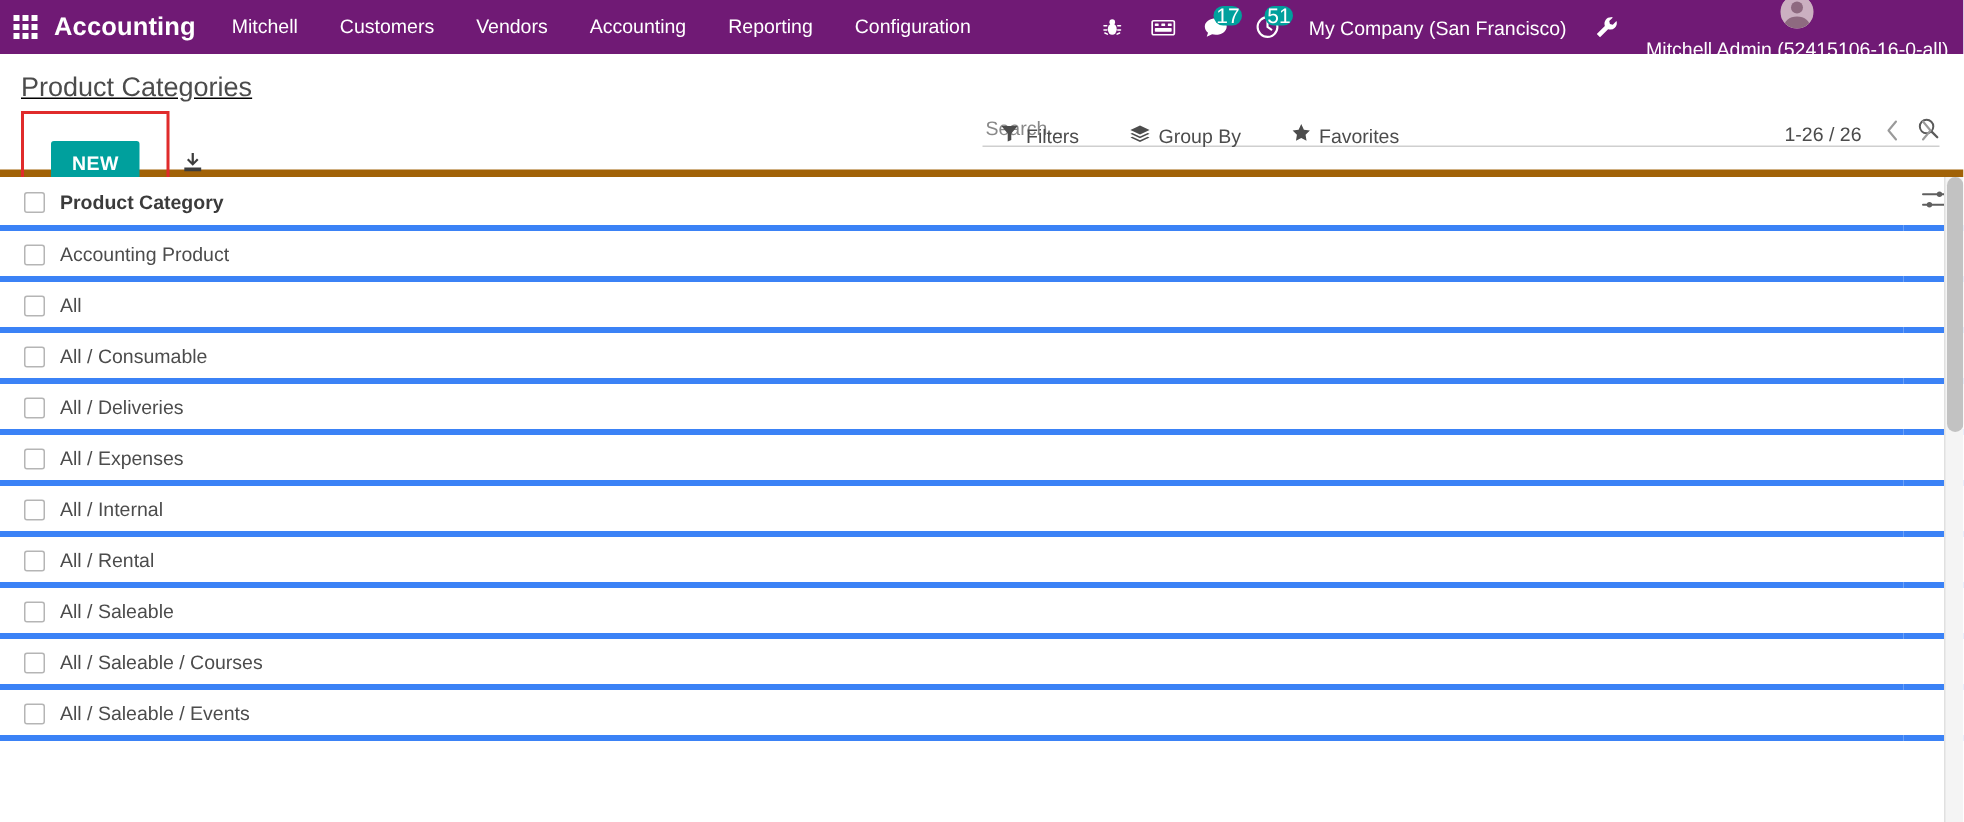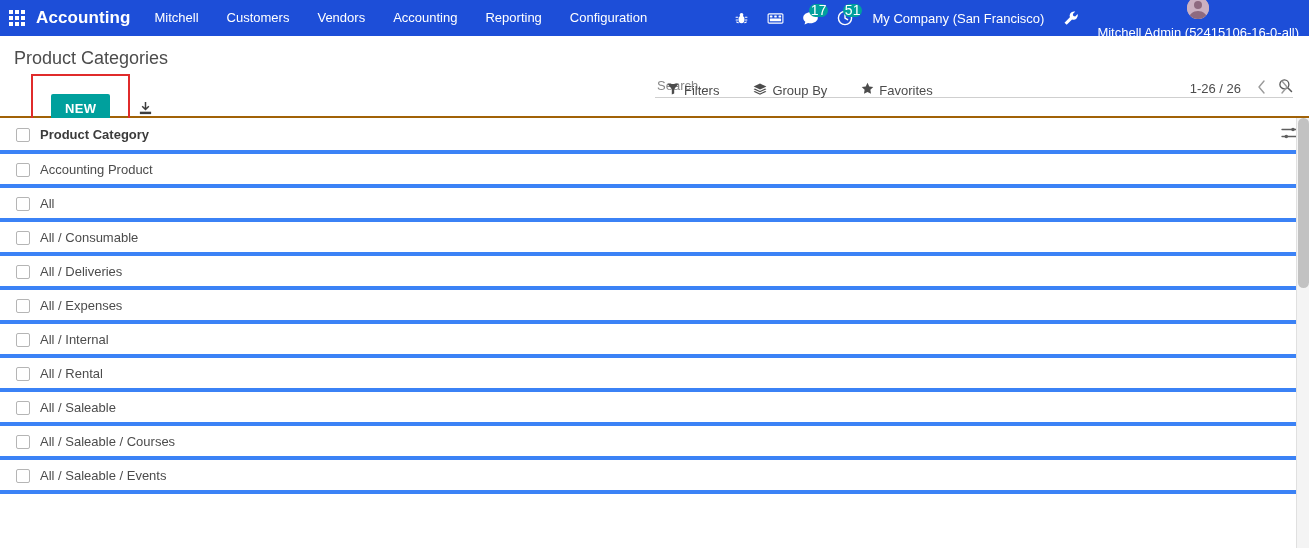--- a/index.html
+++ b/index.html
@@ -9,21 +9,21 @@
     width: 1309px;
     height: 548px;
     overflow: hidden;
     font-family: "Liberation Sans", sans-serif;
     background: #ffffff;
   }
 
   
   .navbar {
     height: 36px;
-    background: #1d4ed8;
+    background: #701a75;
     display: flex;
     align-items: center;
     color: #ffffff;
     font-size: 13px;
     position: relative;
   }
   .apps-grid {
     width: 34px;
     height: 36px;
     display: flex;
@@ -119,24 +119,25 @@
     border-radius: 50%;
     background: #c6a5b8;
     overflow: hidden;
     display: block;
     flex: 0 0 auto;
   }
 
   
   .control-panel {
     background: #ffffff;
-    border-bottom: 2px solid #a16207;
+    border-bottom: 5px solid #a16207;
     padding: 0;
     position: relative;
     height: 82px;
+    text-decoration: underline;
   }
   .cp-row1 {
     display: flex;
     align-items: flex-start;
     padding: 10px 14px 0 14px;
   }
   .breadcrumb {
     font-size: 18px;
     color: #4c4c4c;
     line-height: 24px;
@@ -183,21 +184,20 @@
     letter-spacing: .3px;
     padding: 7px 14px;
     cursor: pointer;
     border-radius: 2px;
   }
   .new-highlight {
     border: 2px solid #e02b2b;
     padding: 18px;
     display: inline-block;
     line-height: 0;
-    margin-left: 17px;
   }
   .icon-btn {
     background: transparent;
     border: none;
     color: #4c4c4c;
     cursor: pointer;
     padding: 6px 8px;
     display: inline-flex;
     align-items: center;
   }

